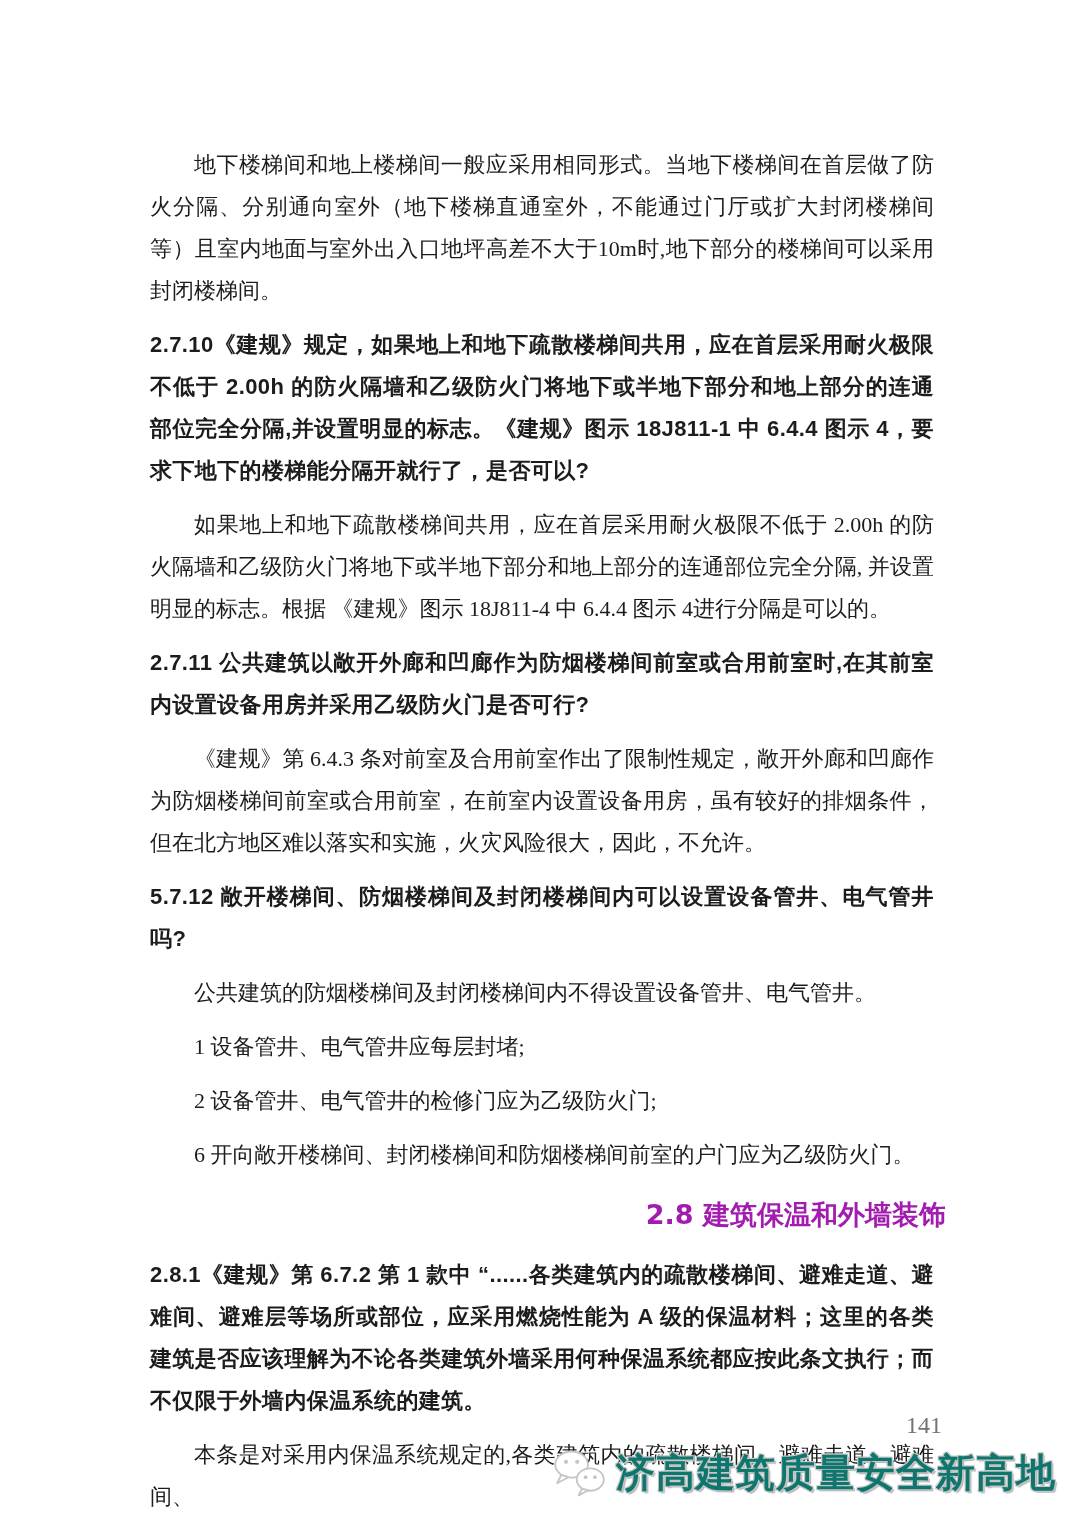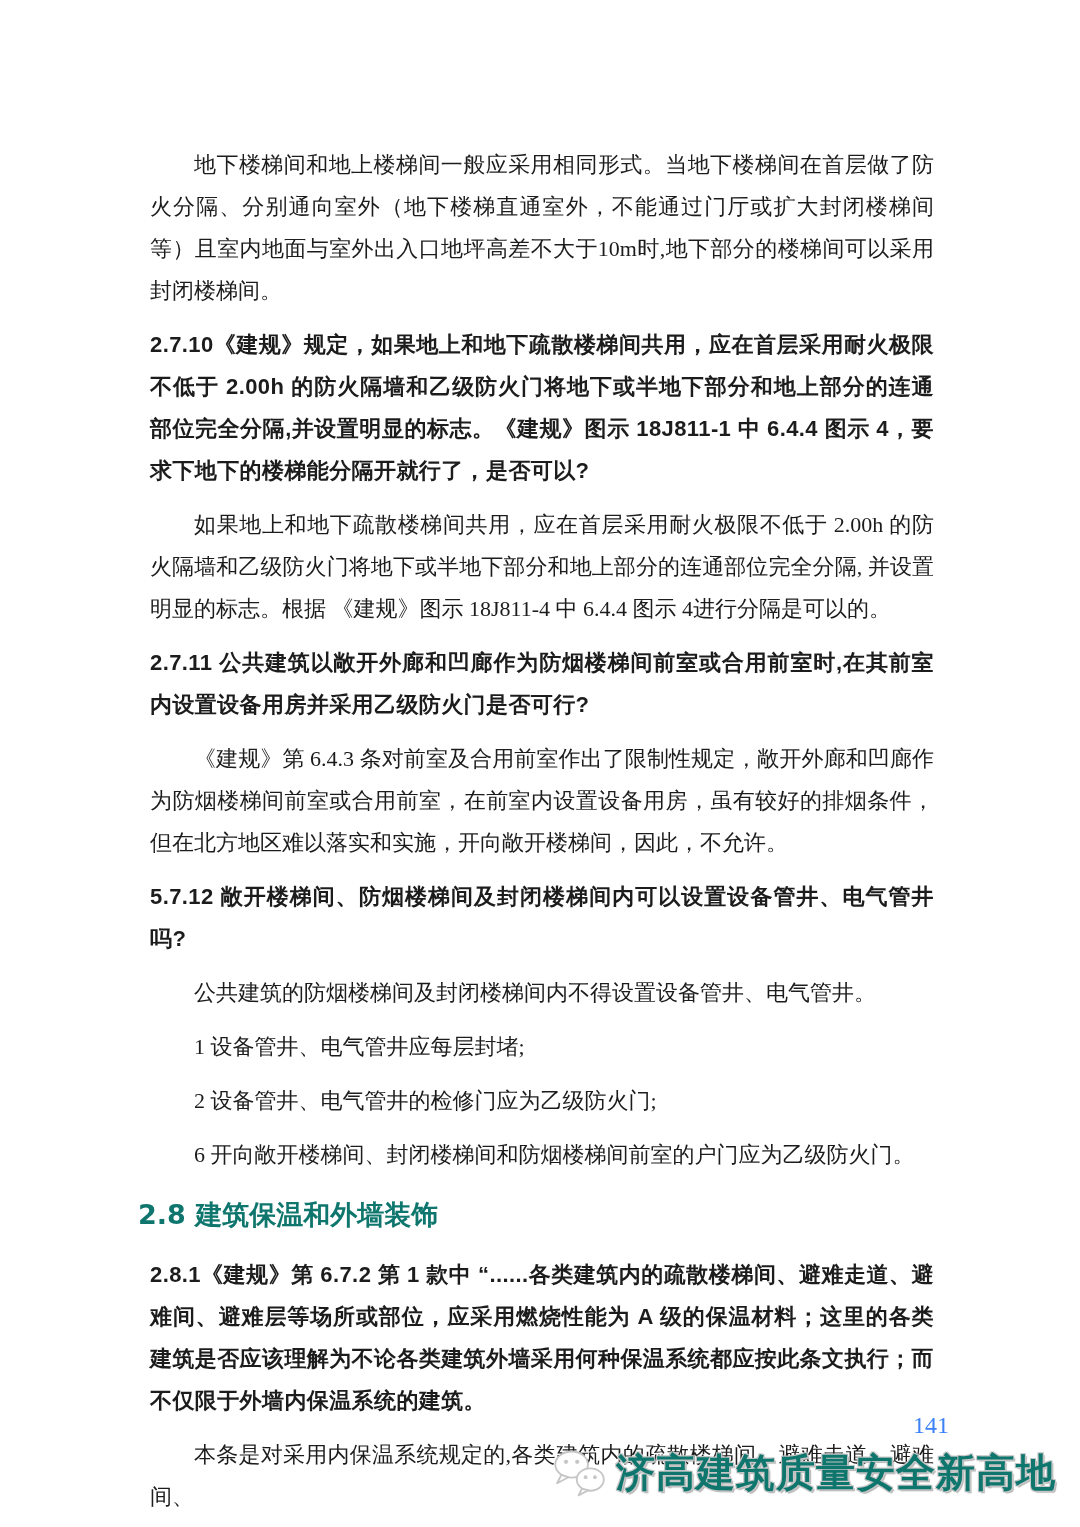--- a/index.html
+++ b/index.html
@@ -30,30 +30,30 @@
     font-family: Liberation Sans, sans-serif;
     font-weight: 700;
     font-size: 22.5px;
     letter-spacing: 0.4px;
   }
   .section-heading {
     font-family: "DejaVu Sans", "Liberation Sans", sans-serif;
     font-weight: 700;
     font-size: 27px;
     line-height: 46px;
-    text-align: left;
+    text-align: right;
     margin: 16px 0;
-    color: #0f766e;
+    color: #a21caf;
   }
   .page-number {
     position: absolute;
     top: 1412px;
-    right: 131px;
+    right: 138px;
     font-size: 24px;
-    color: #3b82f6;
+    color: #737373;
     font-family: "Liberation Serif", "DejaVu Serif", serif;
   }
   .watermark {
     position: absolute;
     top: 1446px;
     right: 24px;
     display: flex;
     align-items: center;
     gap: 8px;
     user-select: none;
@@ -75,21 +75,21 @@
 </style>
 </head>
 <body>
 
 <div class="page">
   <div class="content">
     <p class="indent">地下楼梯间和地上楼梯间一般应采用相同形式。当地下楼梯间在首层做了防火分隔、分别通向室外（地下楼梯直通室外，不能通过门厅或扩大封闭楼梯间等）且室内地面与室外出入口地坪高差不大于10m时,地下部分的楼梯间可以采用封闭楼梯间。</p>
     <p class="question">2.7.10《建规》规定，如果地上和地下疏散楼梯间共用，应在首层采用耐火极限不低于 2.00h 的防火隔墙和乙级防火门将地下或半地下部分和地上部分的连通部位完全分隔,并设置明显的标志。《建规》图示 18J811-1 中 6.4.4 图示 4，要求下地下的楼梯能分隔开就行了，是否可以?</p>
     <p class="indent">如果地上和地下疏散楼梯间共用，应在首层采用耐火极限不低于 2.00h 的防火隔墙和乙级防火门将地下或半地下部分和地上部分的连通部位完全分隔, 并设置明显的标志。根据 《建规》图示 18J811-4 中 6.4.4 图示 4进行分隔是可以的。</p>
     <p class="question">2.7.11 公共建筑以敞开外廊和凹廊作为防烟楼梯间前室或合用前室时,在其前室内设置设备用房并采用乙级防火门是否可行?</p>
-    <p class="indent">《建规》第 6.4.3 条对前室及合用前室作出了限制性规定，敞开外廊和凹廊作为防烟楼梯间前室或合用前室，在前室内设置设备用房，虽有较好的排烟条件，但在北方地区难以落实和实施，开向敞开楼梯间，因此，不允许。</p>
+    <p class="indent">《建规》第 6.4.3 条对前室及合用前室作出了限制性规定，敞开外廊和凹廊作为防烟楼梯间前室或合用前室，在前室内设置设备用房，虽有较好的排烟条件，但在北方地区难以落实和实施，火灾风险很大，因此，不允许。</p>
     <p class="question">5.7.12 敞开楼梯间、防烟楼梯间及封闭楼梯间内可以设置设备管井、电气管井吗?</p>
     <p class="indent">公共建筑的防烟楼梯间及封闭楼梯间内不得设置设备管井、电气管井。</p>
     <p class="indent">1 设备管井、电气管井应每层封堵;</p>
     <p class="indent">2 设备管井、电气管井的检修门应为乙级防火门;</p>
     <p class="indent">6 开向敞开楼梯间、封闭楼梯间和防烟楼梯间前室的户门应为乙级防火门。</p>
     <h2 class="section-heading">2.8  建筑保温和外墙装饰</h2>
     <p class="question">2.8.1《建规》第 6.7.2 第 1 款中 “......各类建筑内的疏散楼梯间、避难走道、避难间、避难层等场所或部位，应采用燃烧性能为 A 级的保温材料；这里的各类建筑是否应该理解为不论各类建筑外墙采用何种保温系统都应按此条文执行；而不仅限于外墙内保温系统的建筑。</p>
     <p class="indent">本条是对采用内保温系统规定的,各类建筑内的疏散楼梯间、避难走道、避难间、</p>
   </div>
 

